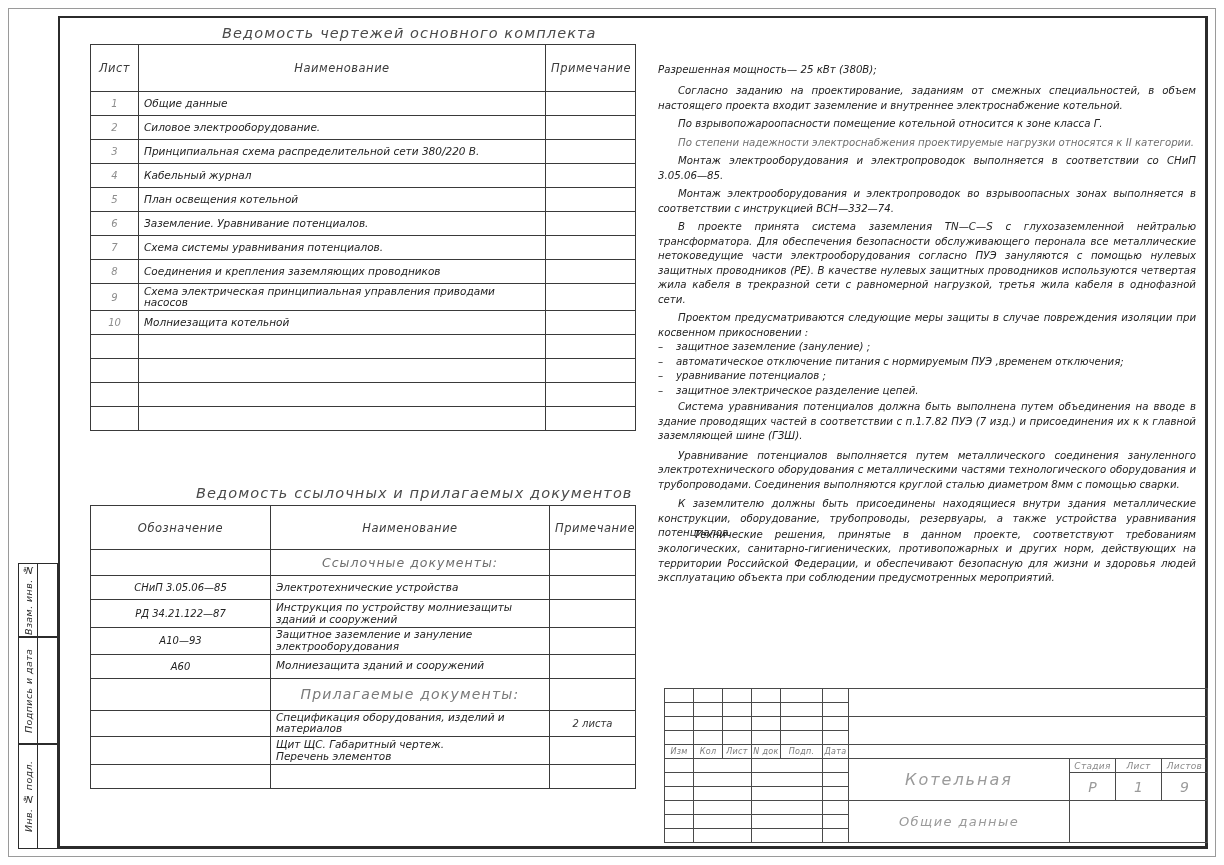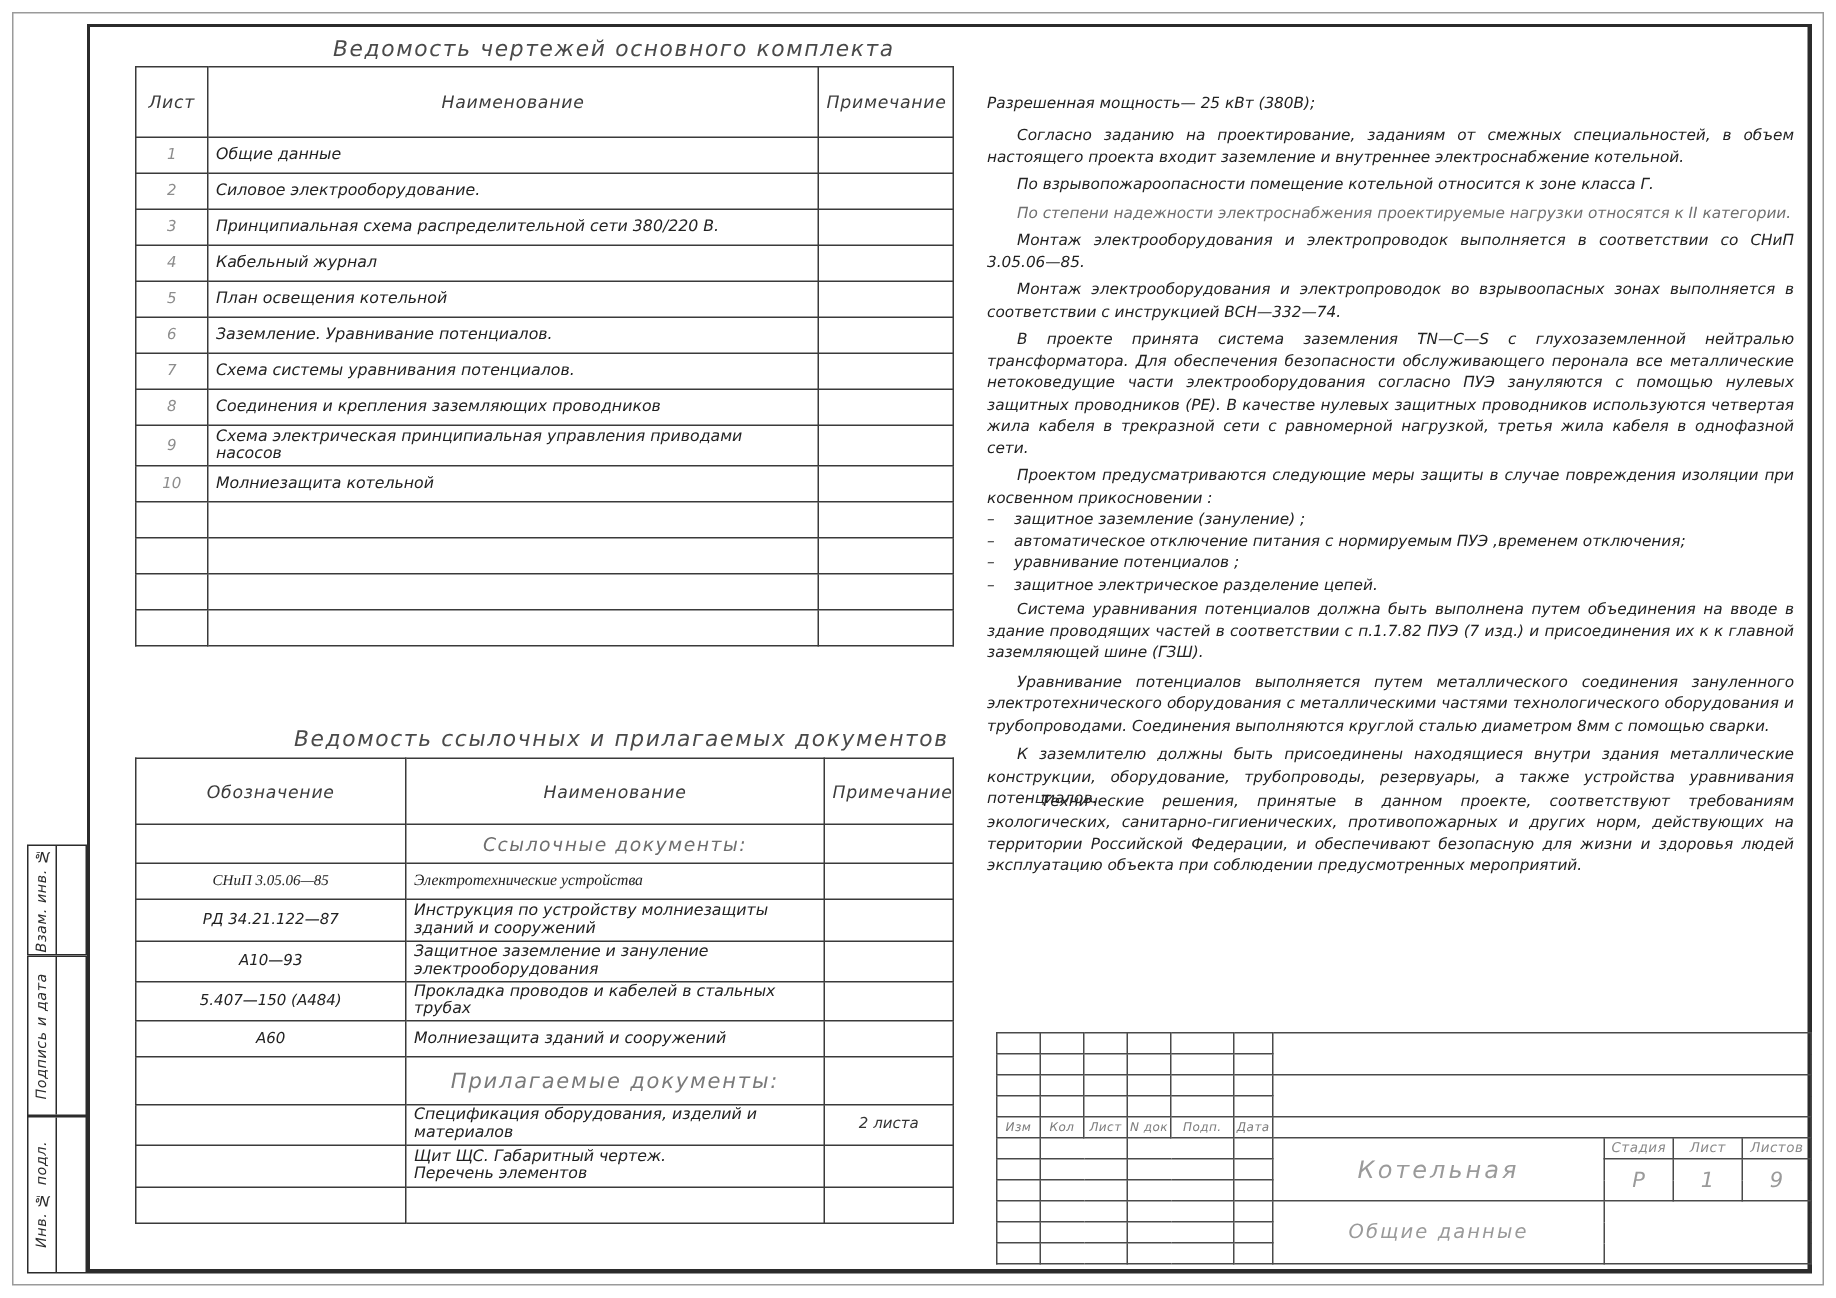--- a/index.html
+++ b/index.html
@@ -317,41 +317,36 @@
         <th>Наименование</th>
         <th>Примечание</th>
       </tr>
     </thead>
     <tbody id="documents-body">
         <tr style="height: 26px;">
           <td></td>
           <td class="section">Ссылочные  документы:</td>
           <td></td>
         </tr>
-        <tr style="height: 24px; font-family: Liberation Serif, serif;">
+        <tr style="height: 24px;">
           <td class="desig">СНиП 3.05.06—85</td>
           <td class="name">Электротехнические  устройства</td>
           <td class="note"></td>
         </tr>
         <tr style="height: 28px;">
           <td class="desig">РД 34.21.122—87</td>
           <td class="name">
             <span class="two-line">Инструкция  по  устройству  молниезащиты</span>
             <span class="two-line">зданий  и  сооружений</span>
           </td>
           <td class="note"></td>
         </tr>
         <tr style="height: 24px;">
           <td class="desig">А10—93</td>
           <td class="name">Защитное  заземление  и  зануление  электрооборудования</td>
-          <td class="note"></td>
-        </tr>
-        <tr style="height: 24px;">
-          <td class="desig">5.407—150  (А484)</td>
-          <td class="name">Прокладка  проводов  и  кабелей  в  стальных  трубах</td>
           <td class="note"></td>
         </tr>
         <tr style="height: 24px;">
           <td class="desig">А60</td>
           <td class="name">Молниезащита  зданий  и  сооружений</td>
           <td class="note"></td>
         </tr>
         <tr style="height: 32px;">
           <td></td>
           <td class="section-big">Прилагаемые  документы:</td>

